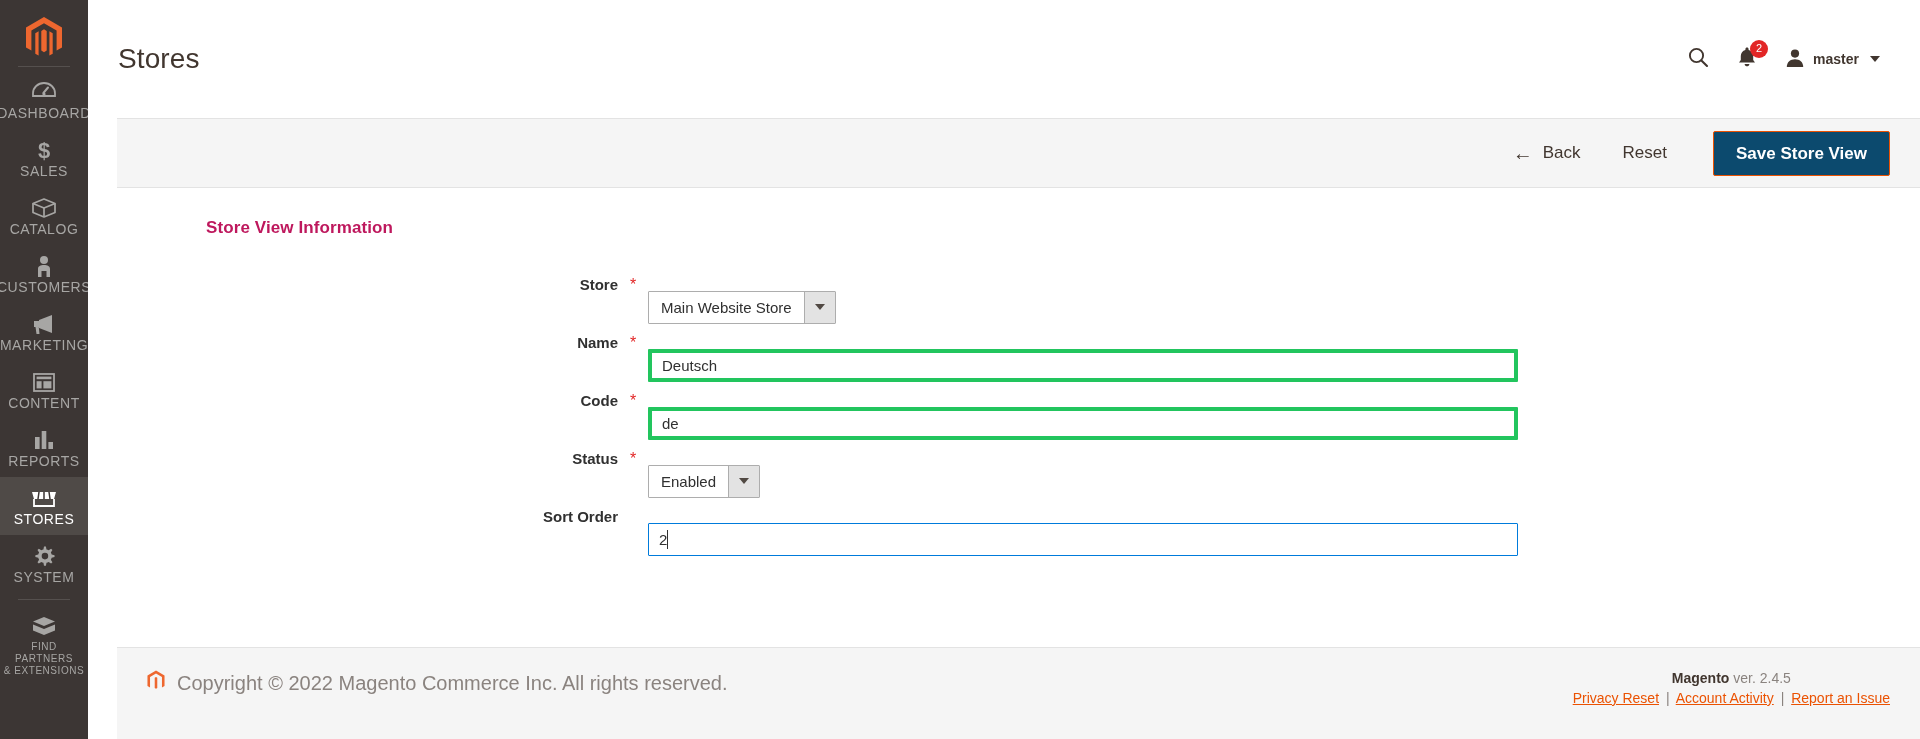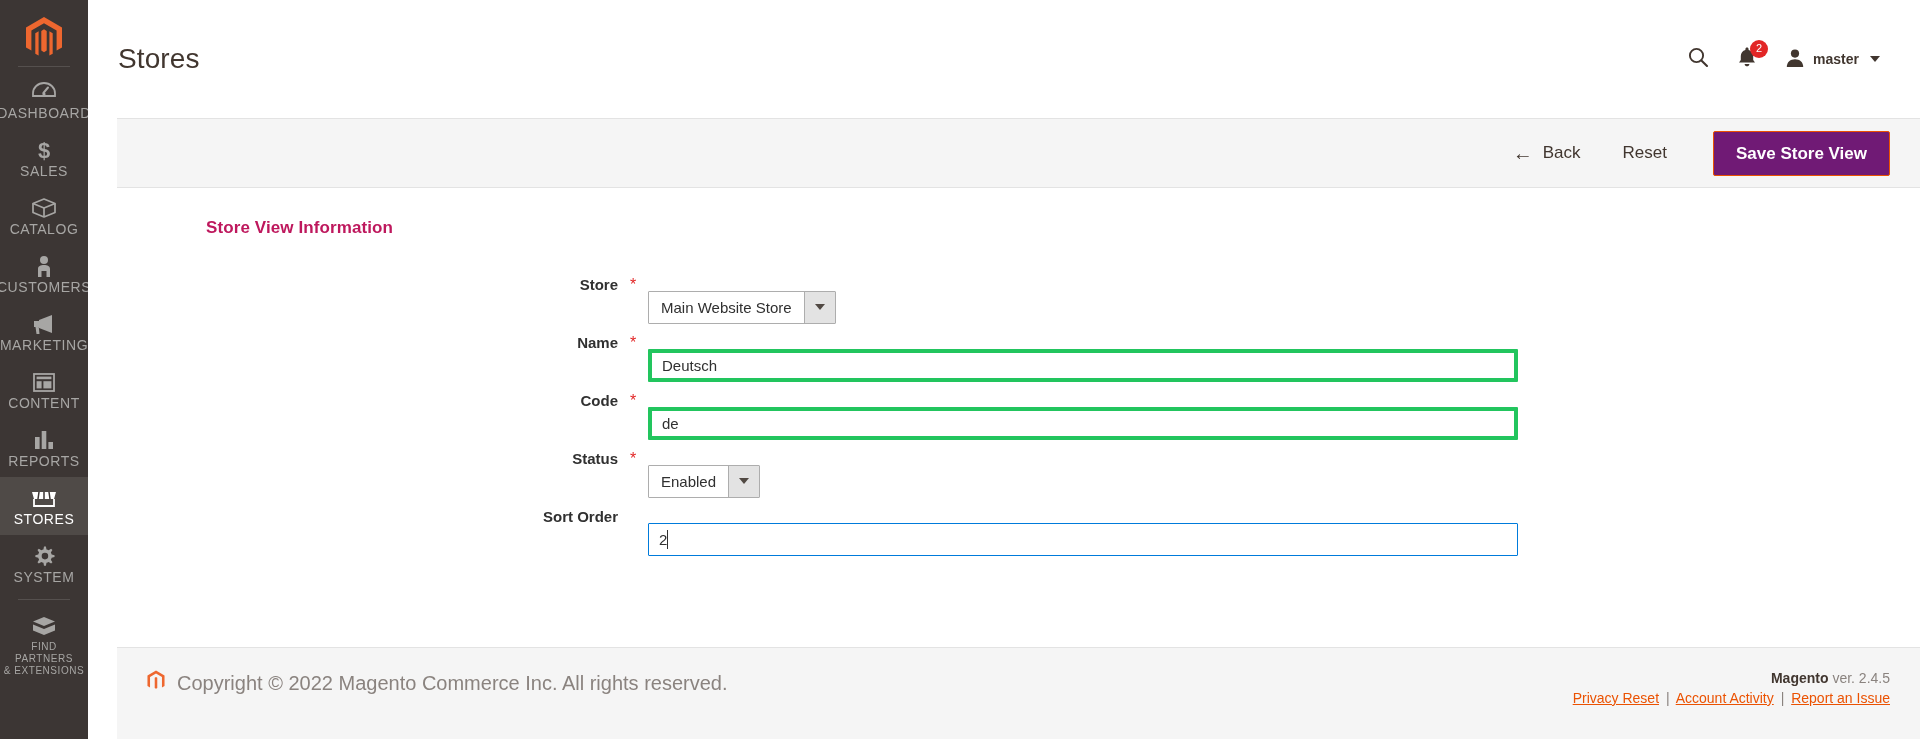--- a/index.html
+++ b/index.html
@@ -172,21 +172,21 @@
   .btn-reset {
     background: none;
     border: none;
     font-family: "Liberation Sans", sans-serif;
     font-size: 17px;
     color: #41362f;
     cursor: pointer;
     padding: 8px 22px;
   }
   .btn-primary {
-    background: #701a75;
+    background: #0c4a6e;
     border: 1px solid #eb5202;
     color: #ffffff;
     font-family: "Liberation Sans", sans-serif;
     font-size: 17px;
     font-weight: 700;
     padding: 12px 22px;
     cursor: pointer;
     border-radius: 2px;
     margin-left: 24px;
     line-height: 19px;
@@ -318,21 +318,21 @@
     display: flex;
     align-items: center;
     gap: 12px;
   }
   .copyright {
     font-size: 20px;
     color: #8a837f;
   }
   .footer-right {
     margin-left: auto;
-    text-align: right;
+    text-align: center;
   }
   .magento-ver {
     font-size: 14px;
     color: #8a837f;
     margin-bottom: 4px;
   }
   .magento-ver b { color: #41362f; font-weight: 700; }
   .footer-links {
     font-size: 14px;
     color: #8a837f;

